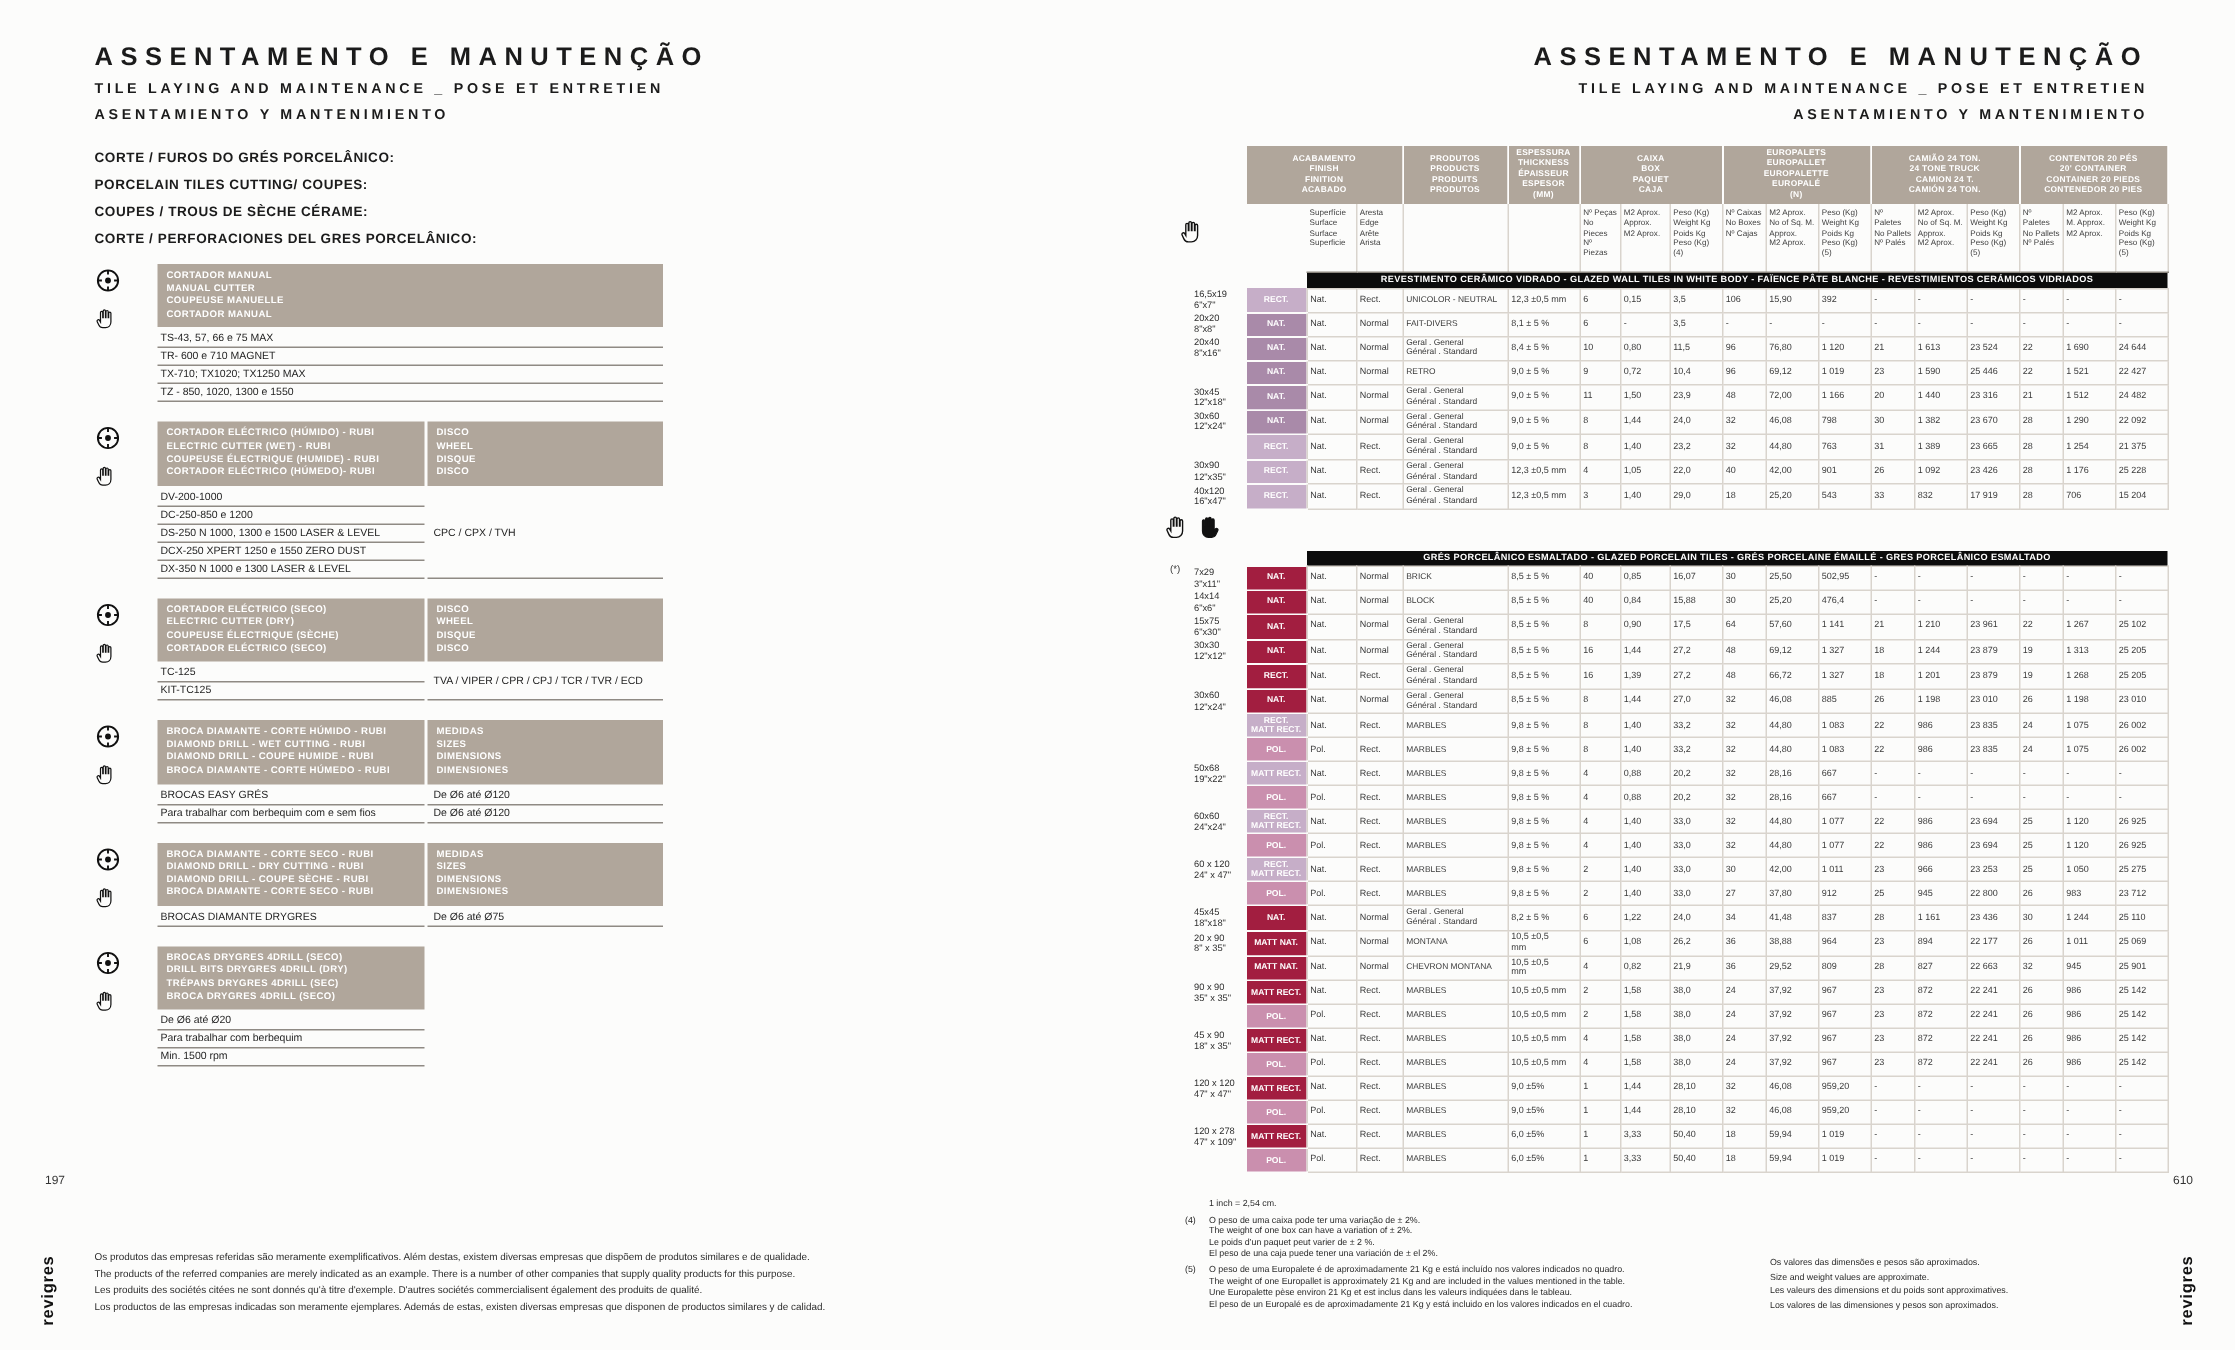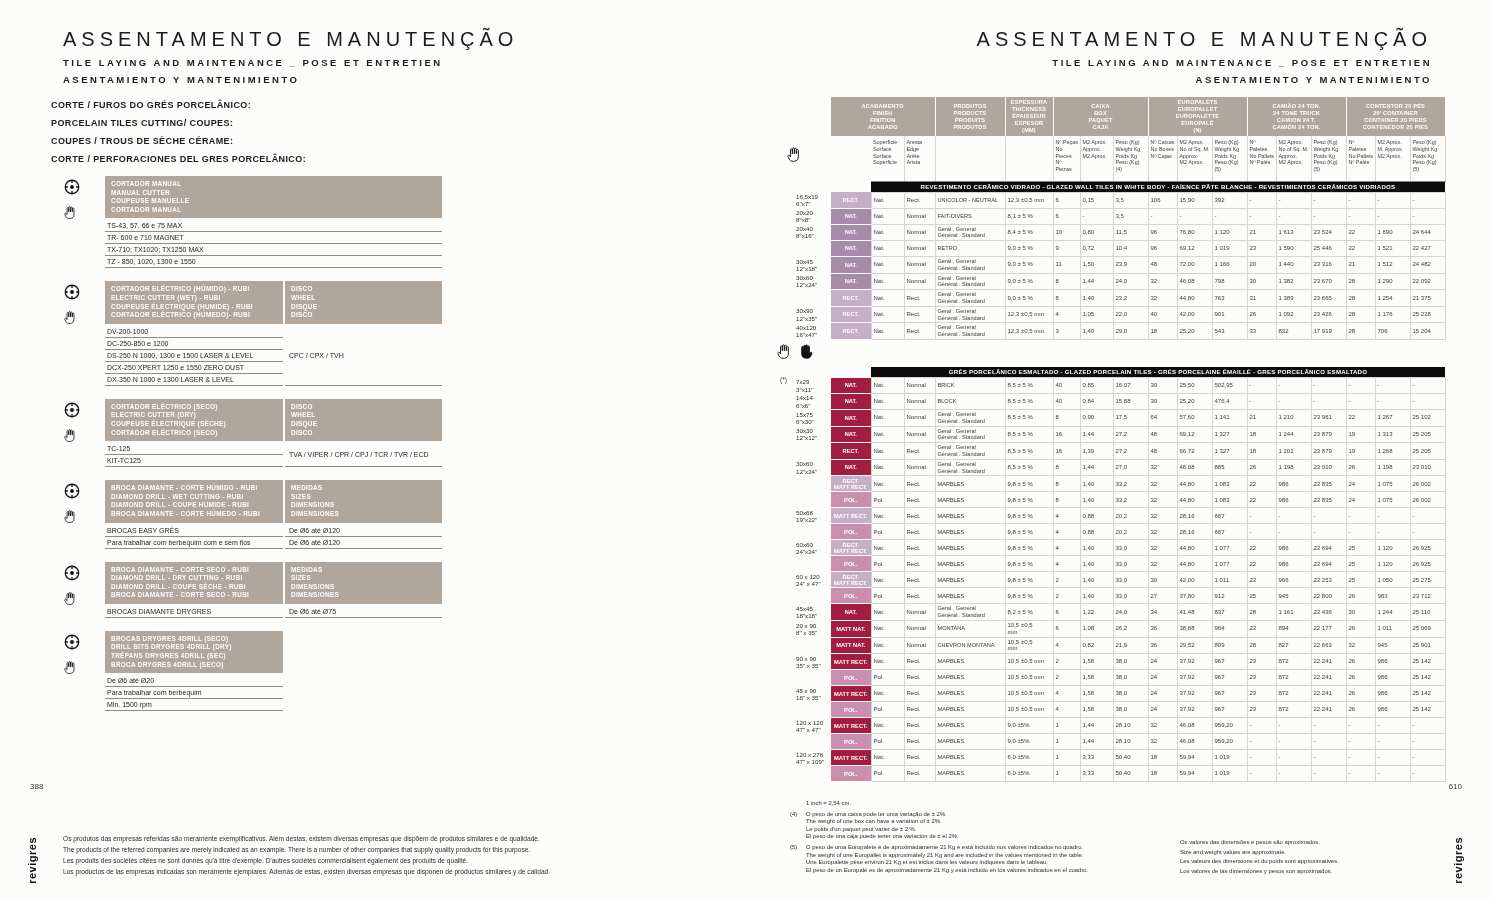--- a/index.html
+++ b/index.html
@@ -2,24 +2,24 @@
 <html><head>
 <meta charset="utf-8">
 <style>
   *{box-sizing:border-box;margin:0;padding:0}
   html,body{background:#e9e9e9}
   .sheet{position:relative;width:1490px;height:900px;background:#fcfcfb;font-family:"Liberation Sans","DejaVu Sans",sans-serif;color:#222;overflow:hidden;margin:0 auto}
   
   .title-block{position:absolute;top:28px}
   .title-block.left{left:63px}
   .title-block.right{right:58px;text-align:right}
-  .main-title{font-size:20px;font-weight:400;letter-spacing:5px;color:#1b1b1b;white-space:nowrap}
+  .main-title{font-size:17px;font-weight:700;letter-spacing:5px;color:#1b1b1b;white-space:nowrap}
   .subtitle{font-size:9.5px;font-weight:bold;letter-spacing:2.5px;margin-top:6px;color:#1b1b1b;white-space:nowrap}
   
-  .section-heading{position:absolute;left:51px;top:96px}
+  .section-heading{position:absolute;left:63px;top:96px}
   .section-heading .hline{font-size:9px;font-weight:bold;letter-spacing:.4px;line-height:18px;color:#1b1b1b}
   .tool-blocks{position:absolute;left:63px;top:176px;width:390px}
   .tool-block{display:flex;margin-bottom:13px}
   .icon-col{width:42px;flex:none;display:flex;flex-direction:column;gap:9px;padding-top:2px}
   .icon-col .icn{display:block;width:18px;height:18px}
   .block-grid{display:grid;column-gap:2px;width:337px;grid-template-columns:1fr}
   .block-grid.with-side{grid-template-columns:178px 157px}
   .block-grid.narrow{width:178px}
   .block-header{background:#b0a69b;color:#fff;font-size:6.4px;line-height:8.6px;padding:4px 6px;letter-spacing:.3px;white-space:pre-line;text-transform:uppercase;font-weight:bold}
   .rows-main{margin-top:2px}
@@ -232,21 +232,21 @@
 BROCA DRYGRES 4DRILL (SECO)</div>
           <div class="rows-main">
             <div class="t-row">De Ø6 até Ø20</div>
             <div class="t-row">Para trabalhar com berbequim</div>
             <div class="t-row">Min. 1500 rpm</div>
           </div>
         </div>
       </div>
     </div>
 
-  <div class="page-number pl">388</div>
+  <div class="page-number pl">197</div>
   <div class="footer-note">
       <div class="fline">Os produtos das empresas referidas são meramente exemplificativos. Além destas, existem diversas empresas que dispõem de produtos similares e de qualidade.</div>
       <div class="fline">The products of the referred companies are merely indicated as an example. There is a number of other companies that supply quality products for this purpose.</div>
       <div class="fline">Les produits des sociétés citées ne sont donnés qu'à titre d'exemple. D'autres sociétés commercialisent également des produits de qualité.</div>
       <div class="fline">Los productos de las empresas indicadas son meramente ejemplares. Además de estas, existen diversas empresas que disponen de productos similares y de calidad.</div>
     </div>
   <div class="brand bl">revigres</div>
 
   <div class="title-block right">
     <div class="main-title">ASSENTAMENTO E MANUTENÇÃO</div>

